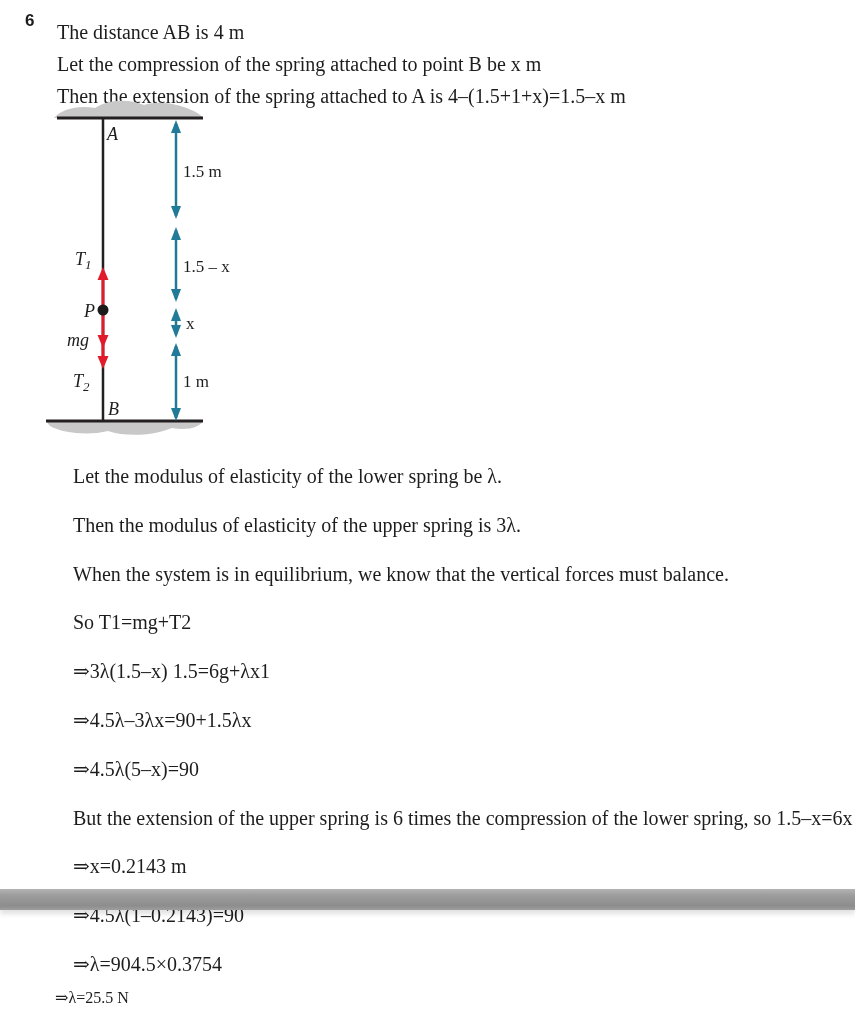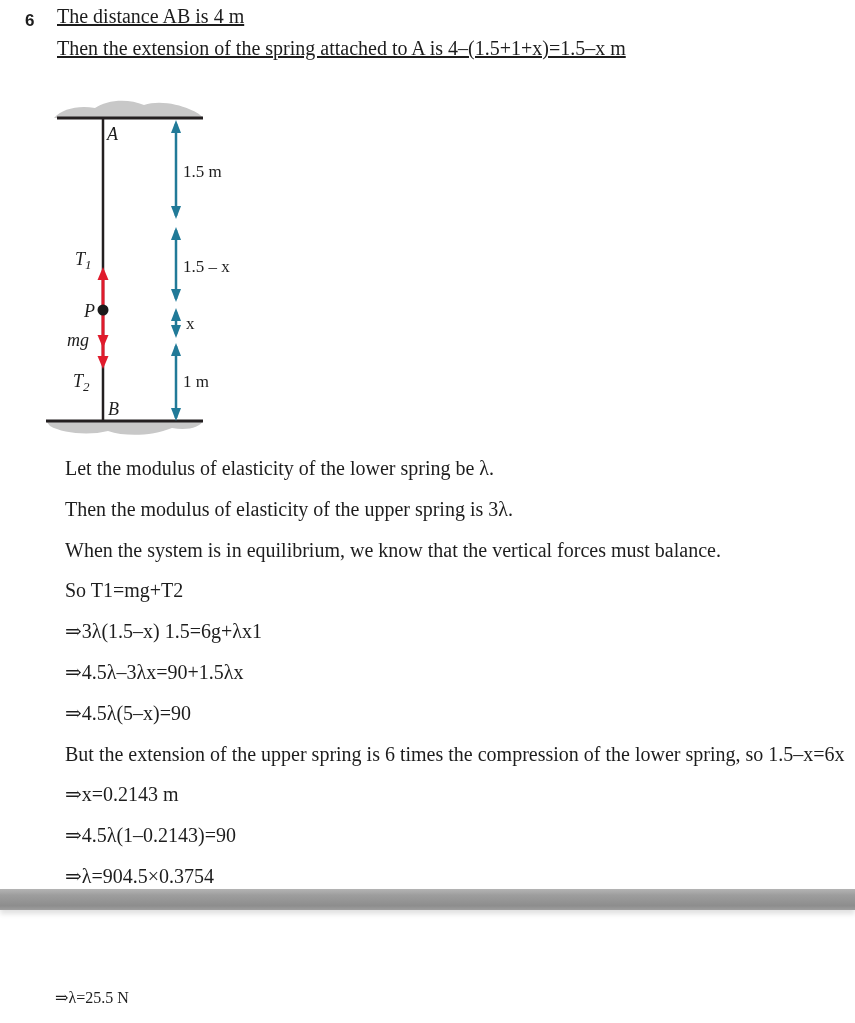--- a/index.html
+++ b/index.html
@@ -7,25 +7,25 @@
     position:relative; width:855px; height:1023px;
     background:#ffffff; overflow:hidden;
     font-family:"Liberation Serif", "DejaVu Serif", serif;
     color:#1d1d1d;
   }
   .qnum {
     position:absolute; left:25px; top:5px;
     font-family:"Liberation Sans", "DejaVu Sans", sans-serif;
     font-weight:700; font-size:17px; line-height:32px;
   }
-  .intro { position:absolute; left:57px; top:0; width:780px;text-decoration:underline; }
+  .intro { position:absolute; left:57px; top:16px; width:780px; }
   .intro p { margin:0; font-size:20px; line-height:32px; height:32px; white-space:nowrap; }
   .diagram { position:absolute; left:40px; top:96px; }
   .solution { position:absolute; left:57px; top:444px; width:790px; }
-  .solution p { margin:8px; font-size:20px; line-height:32.8px; height:32.8px; white-space:nowrap; }
+  .solution p { margin:16px; font-size:20px; line-height:32.8px; height:32.8px; white-space:nowrap; }
   .divider {
     position:absolute; left:0; top:889px; width:855px; height:21px;
     background:linear-gradient(180deg,#b4b4b4 0%,#9d9d9d 30%,#8d8d8d 80%,#9e9e9e 100%);
     box-shadow:0 4px 5px rgba(0,0,0,0.12);
   }
   .final { position:absolute; left:55px; top:982px; margin:0; font-size:16px; line-height:32px; }
   svg text {
     font-family:"Liberation Serif", "DejaVu Serif", serif;
     font-size:18px; fill:#1d1d1d;
   }
@@ -35,20 +35,21 @@
 </style>
 </head>
 <body>
 
 <div class="page">
 
   <span class="qnum">6</span>
 
   <div class="intro">
     <p>The distance AB is 4 m</p>
+    <p>Let the compression of the spring attached to point B be x m</p>
     <p>Then the extension of the spring attached to A is 4–(1.5+1+x)=1.5–x m</p>
   </div>
 
   <svg class="diagram" width="225" height="349" viewBox="0 0 225 349">
 
     <path d="M14,22 C22,13 38,9 55,12 C66,4 88,2 104,9 C118,4 138,8 149,13 C157,16 161,19 163,22 Z" fill="#c8c8c8"></path>
 
     <path d="M6,325 L163,325 C160,331 148,335 132,332 C112,340 86,341 68,335 C48,340 22,337 10,330 Z" fill="#c8c8c8"></path>
 
     <line x1="17" y1="22" x2="163" y2="22" stroke-width="3" stroke="#231f20"></line>

